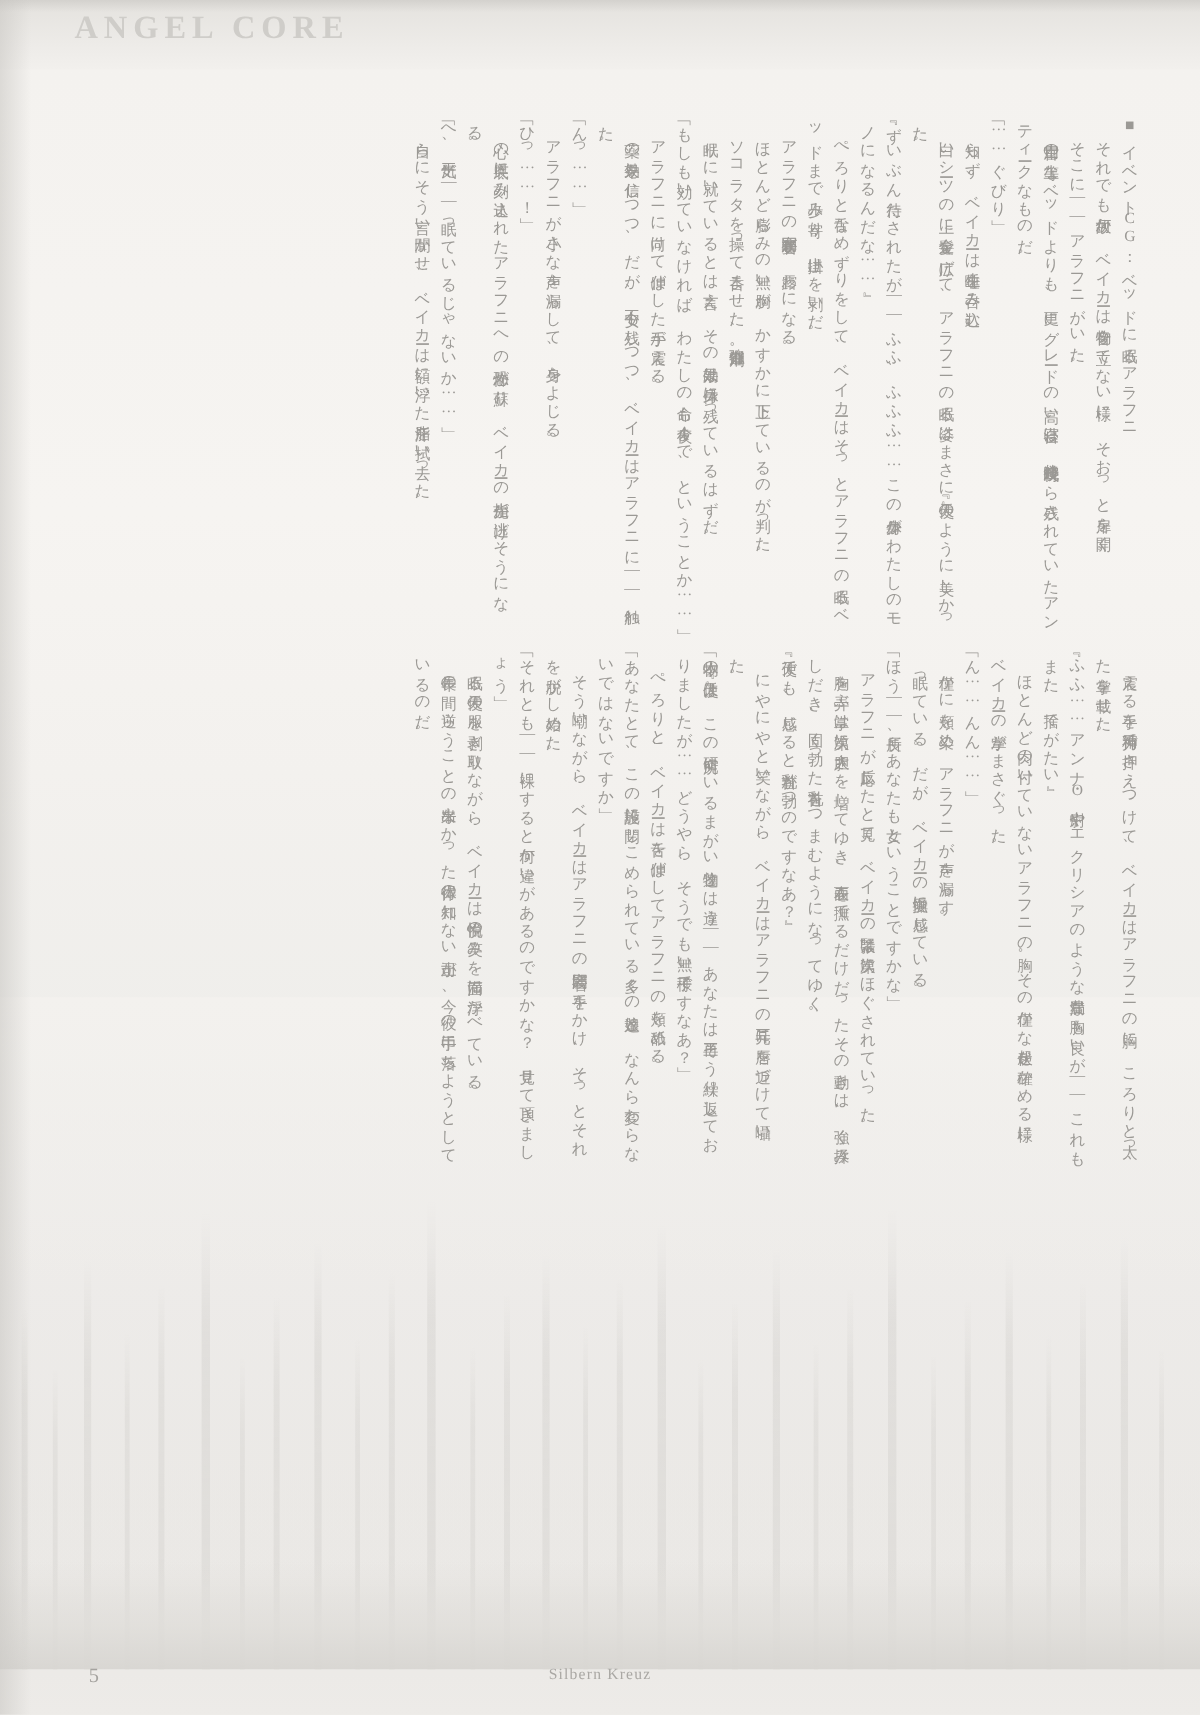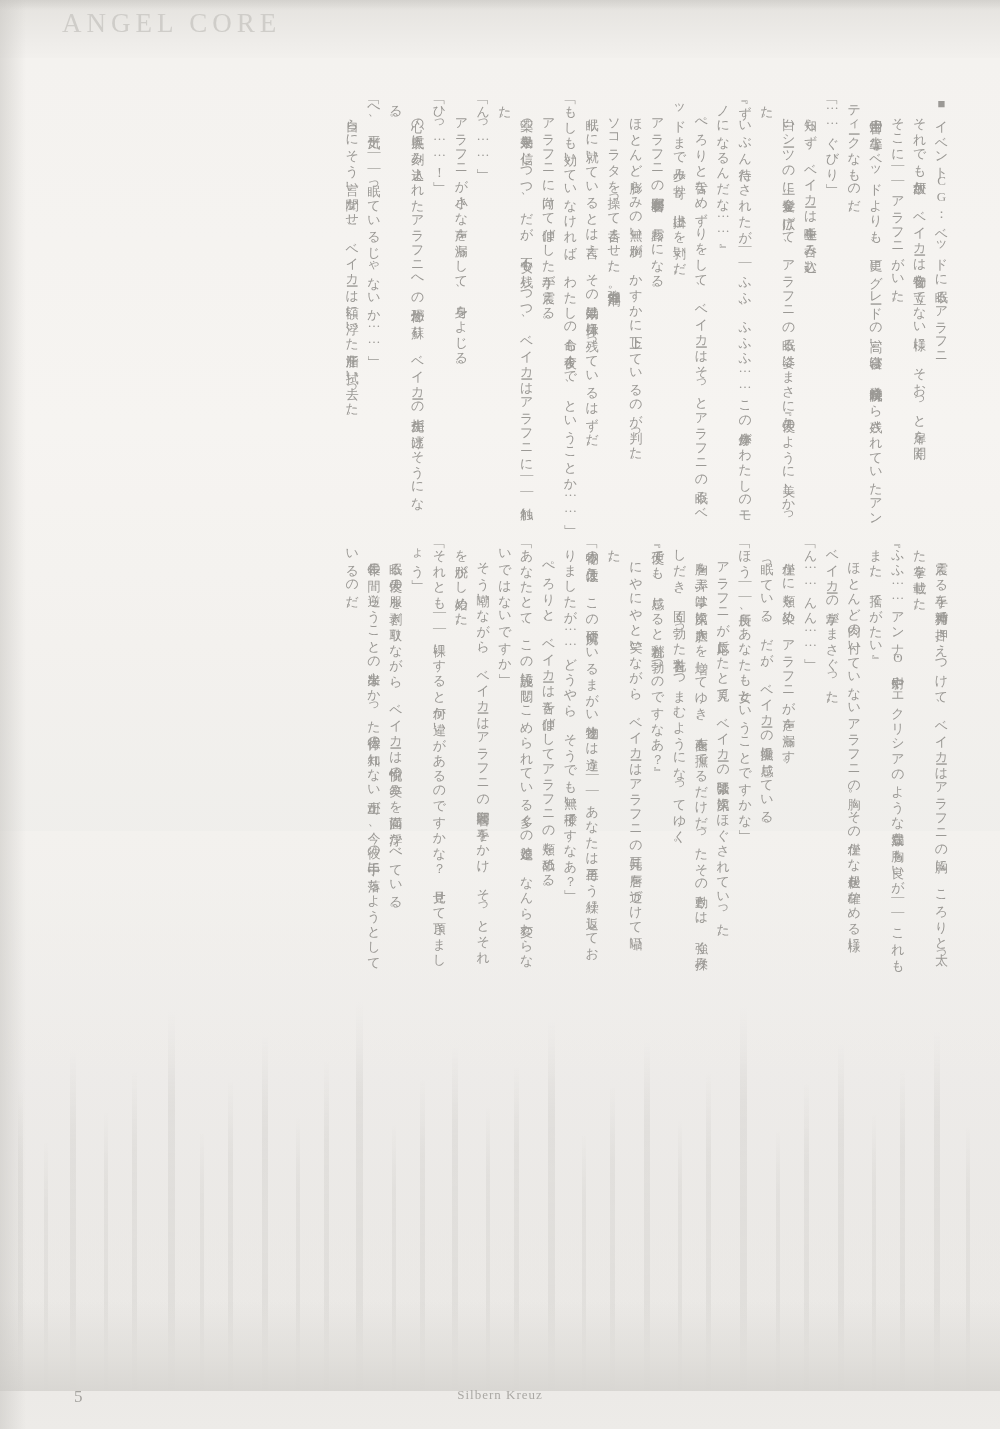--- a/index.html
+++ b/index.html
@@ -39,21 +39,21 @@
     background: linear-gradient(180deg, #e4e2de 0%, #eeece9 70%, #f2f0ed 100%);
   }
   .logo {
     position: absolute;
     top: 8px;
     left: 62px;
     font-family: "Liberation Serif", serif;
     font-size: 27px;
     letter-spacing: 5px;
     color: #cfcdc9;
-    font-weight: normal;
+    font-weight: bold;
     white-space: nowrap;
   }
 
   
   .forest {
     position: absolute;
     left: 0; right: 0;
     bottom: 38px;
     height: 520px;
     opacity: 0.5;

